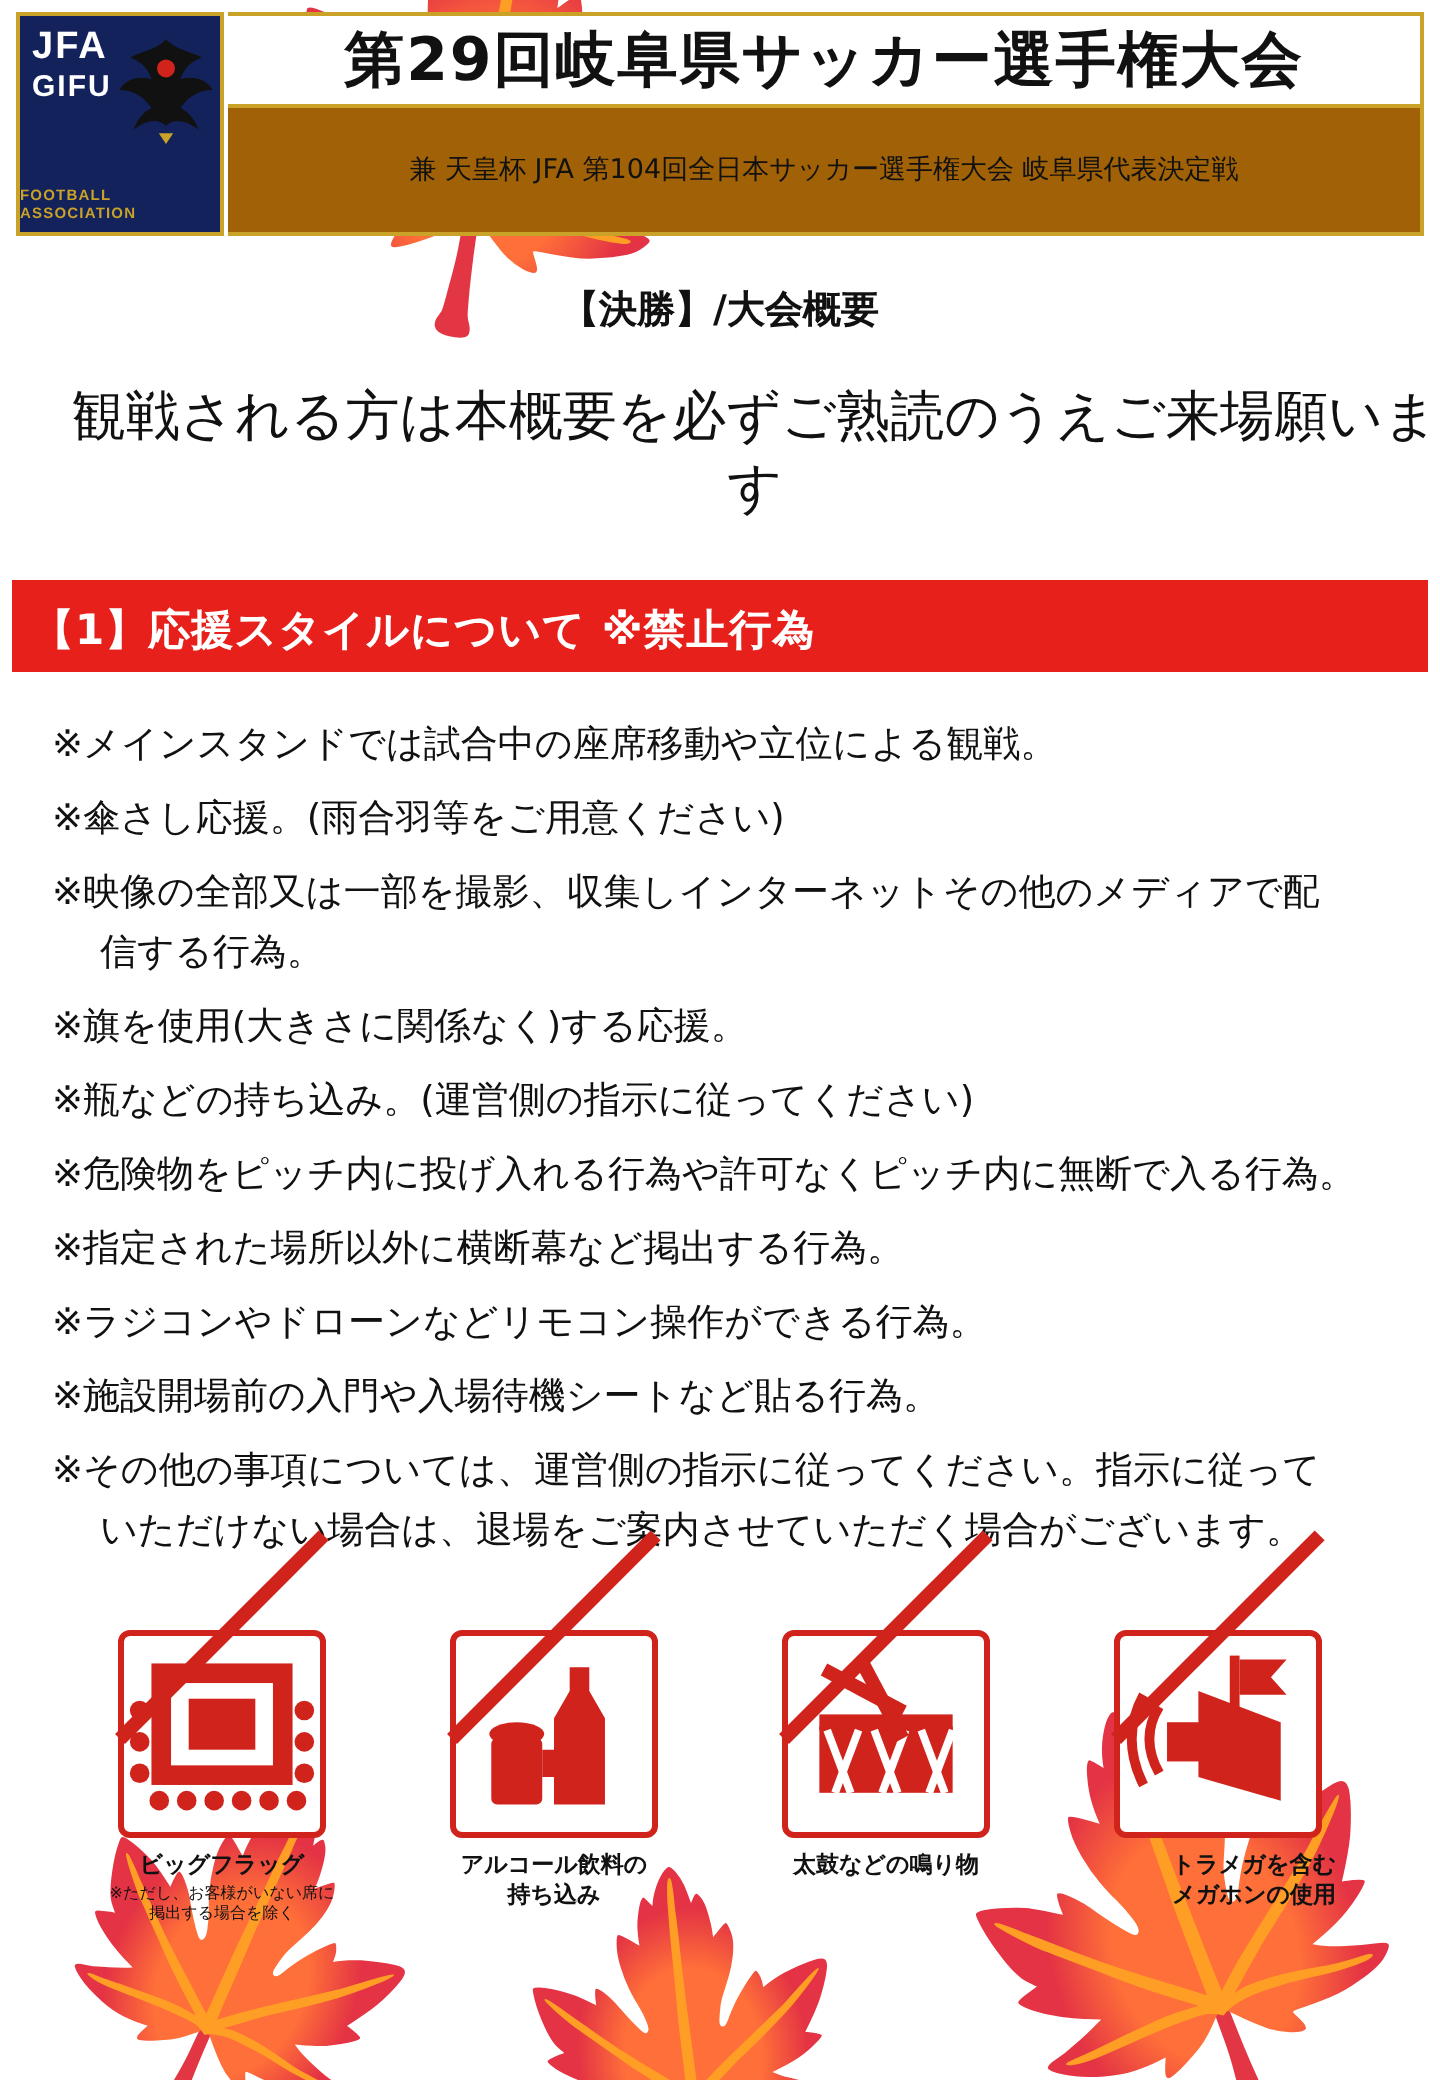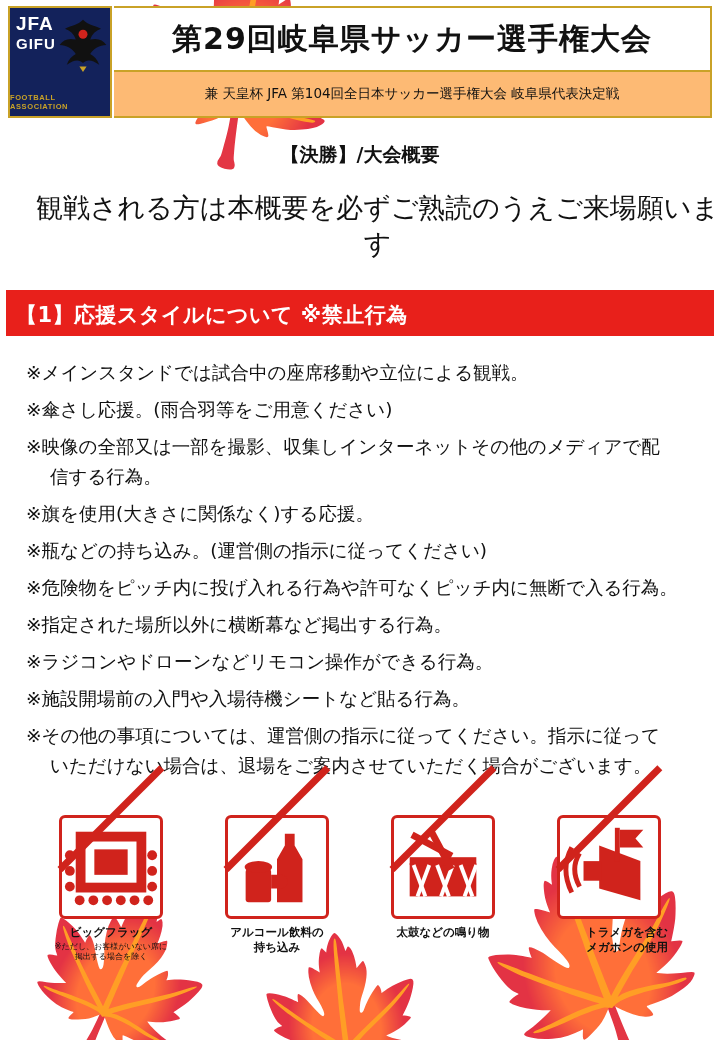--- a/index.html
+++ b/index.html
@@ -94,35 +94,35 @@
     flex: 1;
     display: flex;
     flex-direction: column;
     margin-left: 2px;
   }
   .title-main {
     background: #ffffff;
     border: 2px solid #c9a227;
     border-left: none;
     box-sizing: border-box;
-    height: 66px;
+    height: 48px;
     display: flex;
     align-items: center;
     justify-content: center;
   }
   .title-main span {
     font-family: "DejaVu Sans", sans-serif;
     font-weight: bold;
     font-size: 30px;
     letter-spacing: 1px;
     color: #111111;
     white-space: nowrap;
   }
   .title-sub {
-    background: #fdba74;
+    background: #a16207;
     border: 2px solid #c9a227;
     border-left: none;
     border-top: none;
     box-sizing: border-box;
     flex: 1;
     display: flex;
     align-items: center;
     justify-content: center;
   }
   .title-sub span {

